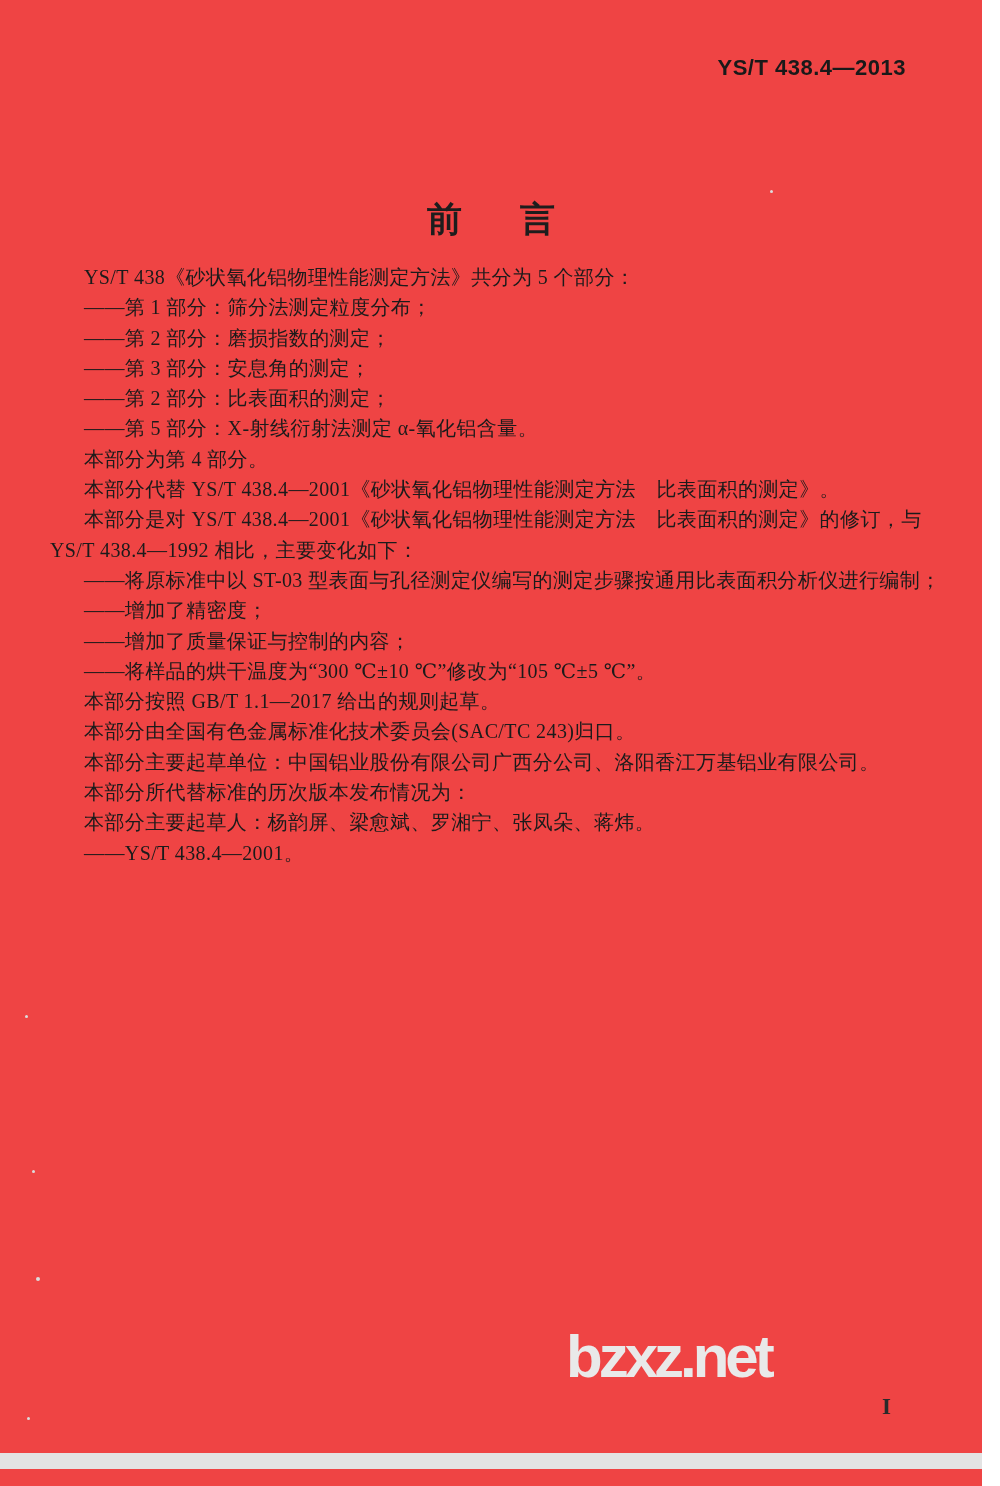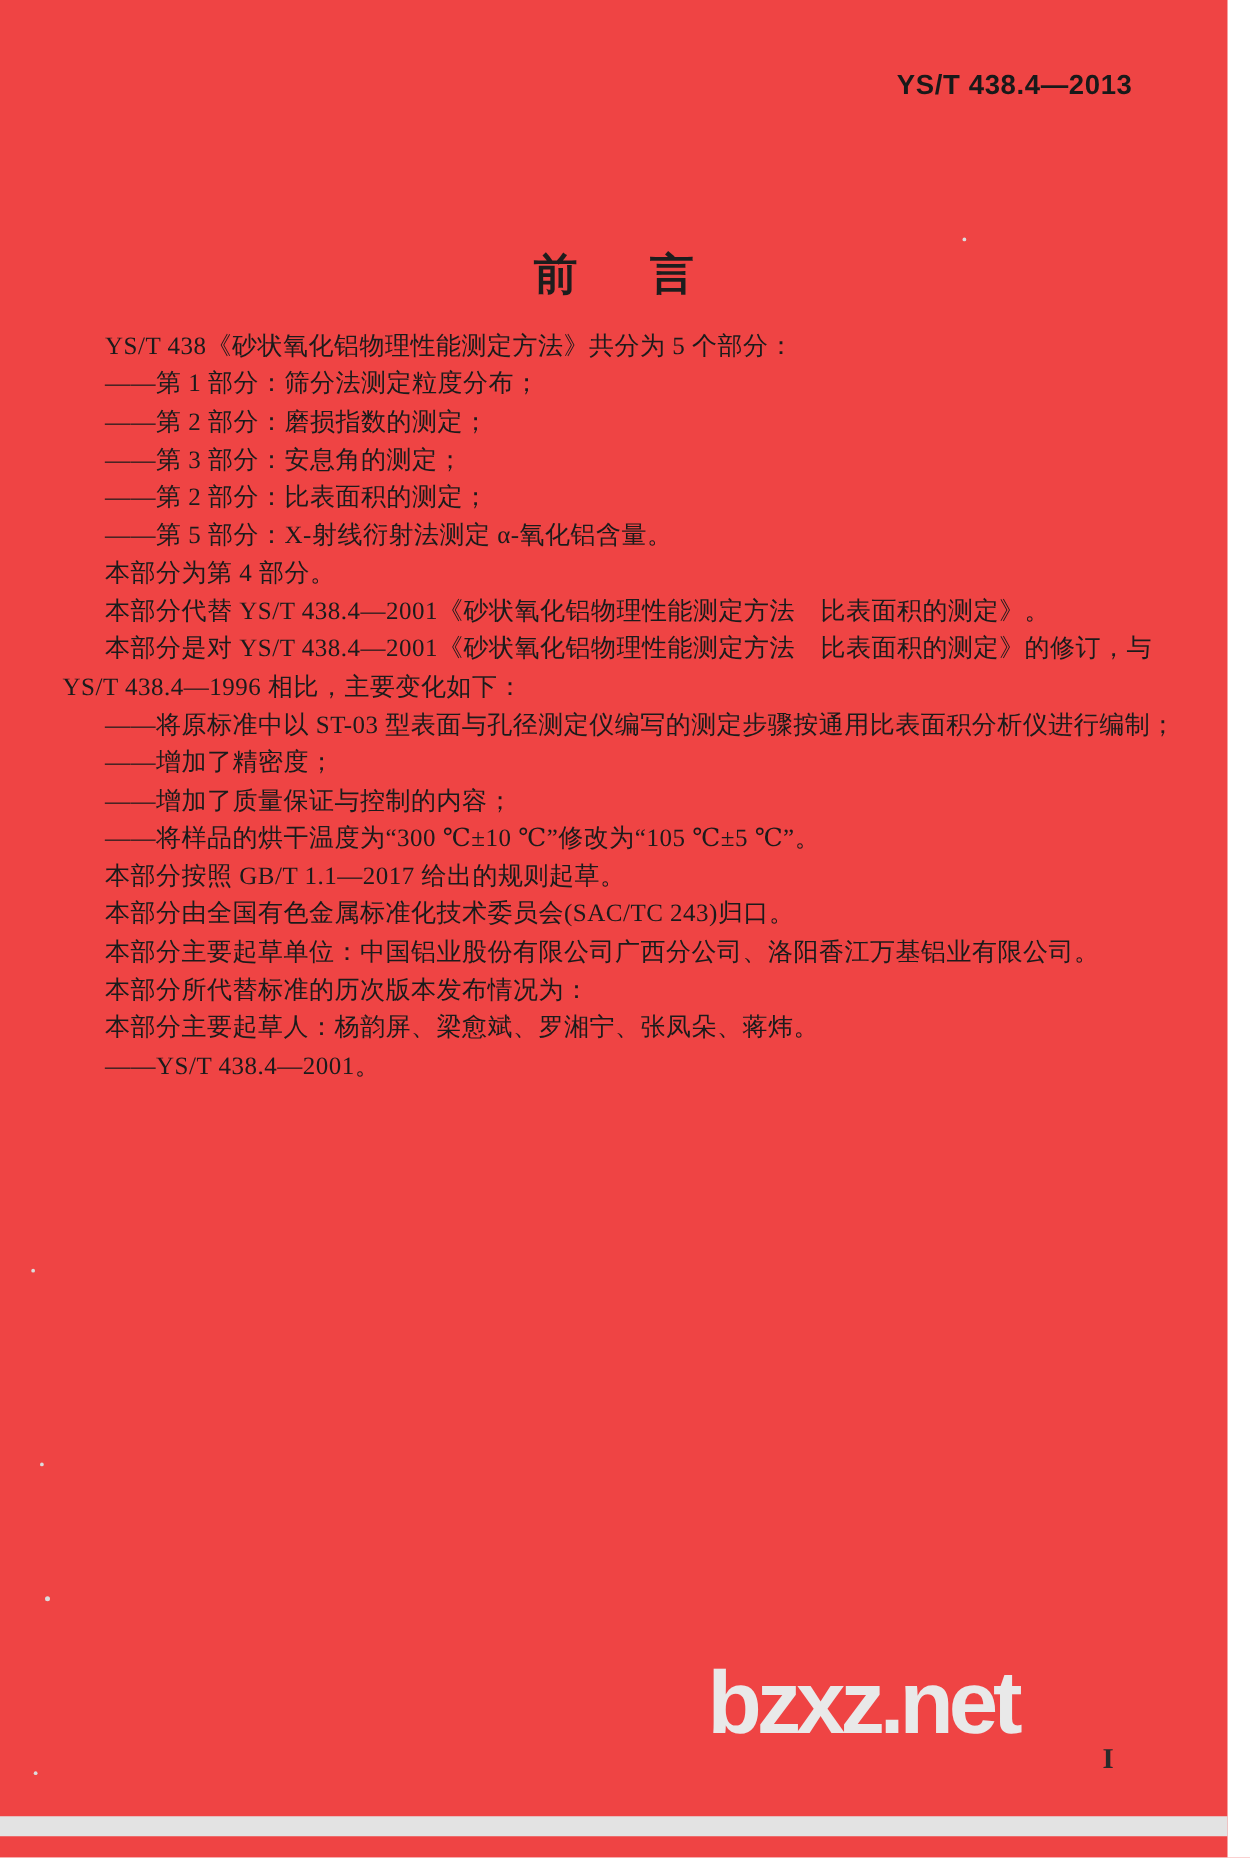--- a/index.html
+++ b/index.html
@@ -59,21 +59,21 @@
   .line { white-space: nowrap; }
   .line.indent { text-indent: 34px; }
   .line.continuation { text-indent: 0; }
   
   .watermark {
     position: absolute;
     top: 1322px;
     left: 566px;
     font-family: "Liberation Sans", "DejaVu Sans", sans-serif;
     font-weight: 800;
-    font-size: 71px;
+    font-size: 60px;
     letter-spacing: -4px;
     color: #e9e9e9;
     user-select: none;
   }
   
   .page-number {
     position: absolute;
     top: 1394px;
     left: 882px;
     font-size: 23px;
@@ -125,21 +125,21 @@
   <div class="body-text">
     <div class="line indent">YS/T 438《砂状氧化铝物理性能测定方法》共分为 5 个部分：</div>
     <div class="line indent">——第 1 部分：筛分法测定粒度分布；</div>
     <div class="line indent">——第 2 部分：磨损指数的测定；</div>
     <div class="line indent">——第 3 部分：安息角的测定；</div>
     <div class="line indent">——第 2 部分：比表面积的测定；</div>
     <div class="line indent">——第 5 部分：X-射线衍射法测定 α-氧化铝含量。</div>
     <div class="line indent">本部分为第 4 部分。</div>
     <div class="line indent">本部分代替 YS/T 438.4—2001《砂状氧化铝物理性能测定方法　比表面积的测定》。</div>
     <div class="line indent">本部分是对 YS/T 438.4—2001《砂状氧化铝物理性能测定方法　比表面积的测定》的修订，与</div>
-    <div class="line continuation">YS/T 438.4—1996 相比，主要变化如下：</div>
+    <div class="line continuation">YS/T 438.4—1992 相比，主要变化如下：</div>
     <div class="line indent">——将原标准中以 ST-03 型表面与孔径测定仪编写的测定步骤按通用比表面积分析仪进行编制；</div>
     <div class="line indent">——增加了精密度；</div>
     <div class="line indent">——增加了质量保证与控制的内容；</div>
     <div class="line indent">——将样品的烘干温度为“300 ℃±10 ℃”修改为“105 ℃±5 ℃”。</div>
     <div class="line indent">本部分按照 GB/T 1.1—2017 给出的规则起草。</div>
     <div class="line indent">本部分由全国有色金属标准化技术委员会(SAC/TC 243)归口。</div>
     <div class="line indent">本部分主要起草单位：中国铝业股份有限公司广西分公司、洛阳香江万基铝业有限公司。</div>
     <div class="line indent">本部分所代替标准的历次版本发布情况为：</div>
     <div class="line indent">本部分主要起草人：杨韵屏、梁愈斌、罗湘宁、张凤朵、蒋炜。</div>
     <div class="line indent">——YS/T 438.4—2001。</div>

